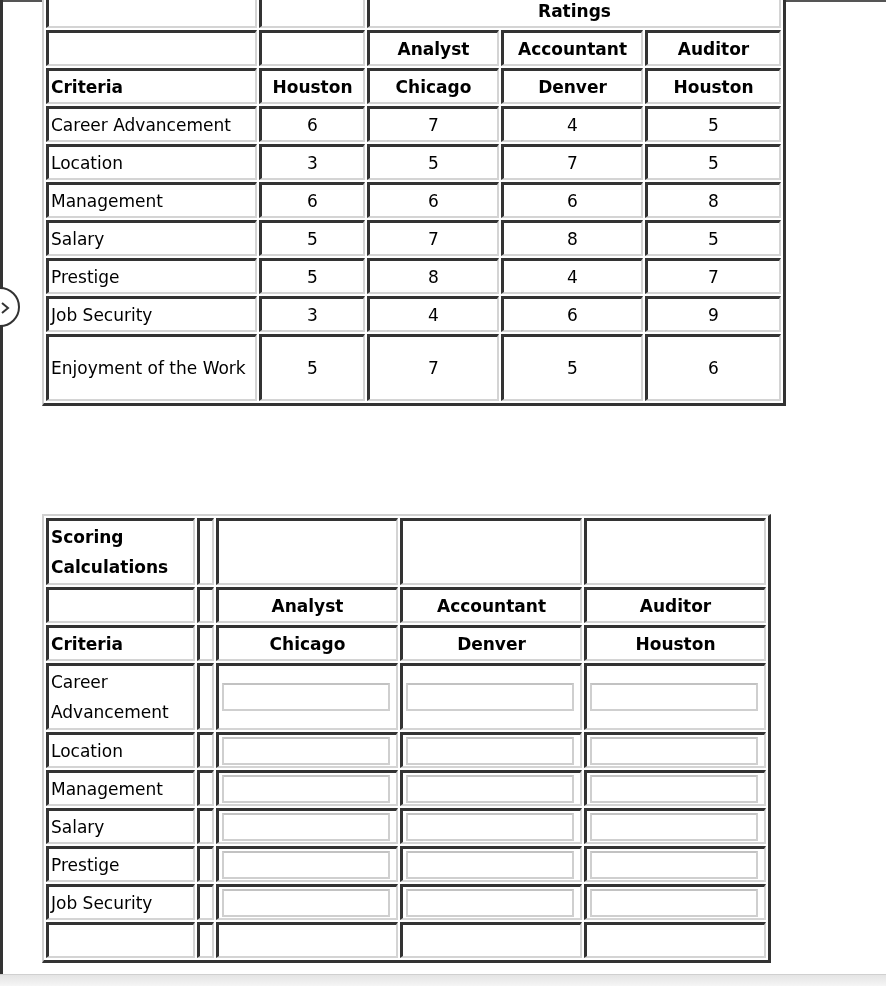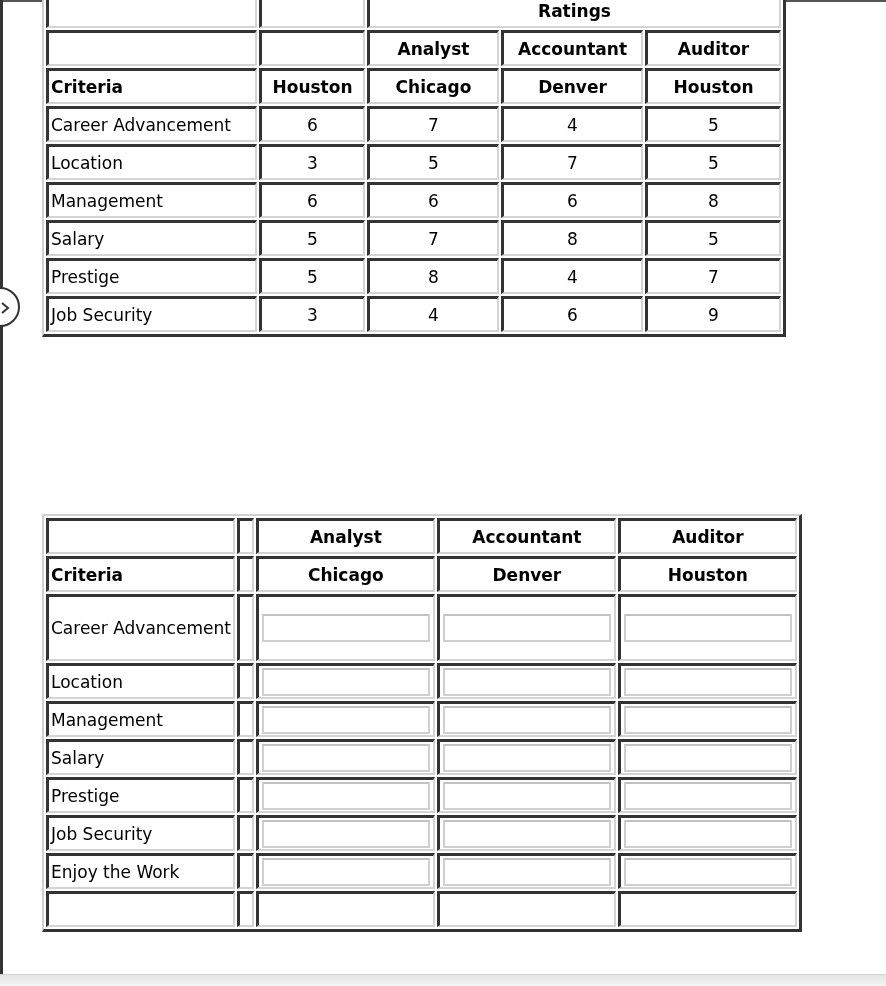--- a/index.html
+++ b/index.html
@@ -135,25 +135,39 @@
     <td class="c">4</td>
     <td class="c">7</td>
   </tr>
   <tr>
     <td>Job Security</td>
     <td class="c">3</td>
     <td class="c">4</td>
     <td class="c">6</td>
     <td class="c">9</td>
   </tr>
+  <tr>
+    <td class="tall">Enjoyment of the Work</td>
+    <td class="c">5</td>
+    <td class="c">7</td>
+    <td class="c">5</td>
+    <td class="c">6</td>
+  </tr>
 </tbody>
   </table>
 
 <table class="grid" id="scoring">
   <tbody>
+      <tr>
+    <td class="w0 b tall">Scoring Calculations</td>
+    <td class="w1"></td>
+    <td class="w2"></td>
+    <td class="w3"></td>
+    <td class="w4"></td>
+  </tr>
   <tr>
     <td></td>
     <td class="w1"></td>
     <td class="c b">Analyst</td>
     <td class="c b">Accountant</td>
     <td class="c b">Auditor</td>
   </tr>
   <tr>
     <td class="b">Criteria</td>
     <td class="w1"></td>
@@ -233,33 +247,20 @@
           <input type="text" value="" style="">
         </td>
     <td class="inp">
           <input type="text" value="" style="">
         </td>
     <td class="inp">
           <input type="text" value="" style="">
         </td>
   </tr>
   <tr>
-    <td>Enjoy the Work</td>
-    <td class="w1"></td>
-    <td class="inp">
-          <input type="text" value="" style="">
-        </td>
-    <td class="inp">
-          <input type="text" value="" style="">
-        </td>
-    <td class="inp">
-          <input type="text" value="" style="">
-        </td>
-  </tr>
-  <tr>
     <td></td>
     <td class="w1"></td>
     <td></td>
     <td></td>
     <td></td>
   </tr>
 </tbody>
   </table>
 
 <div class="bottom-bar"></div>

